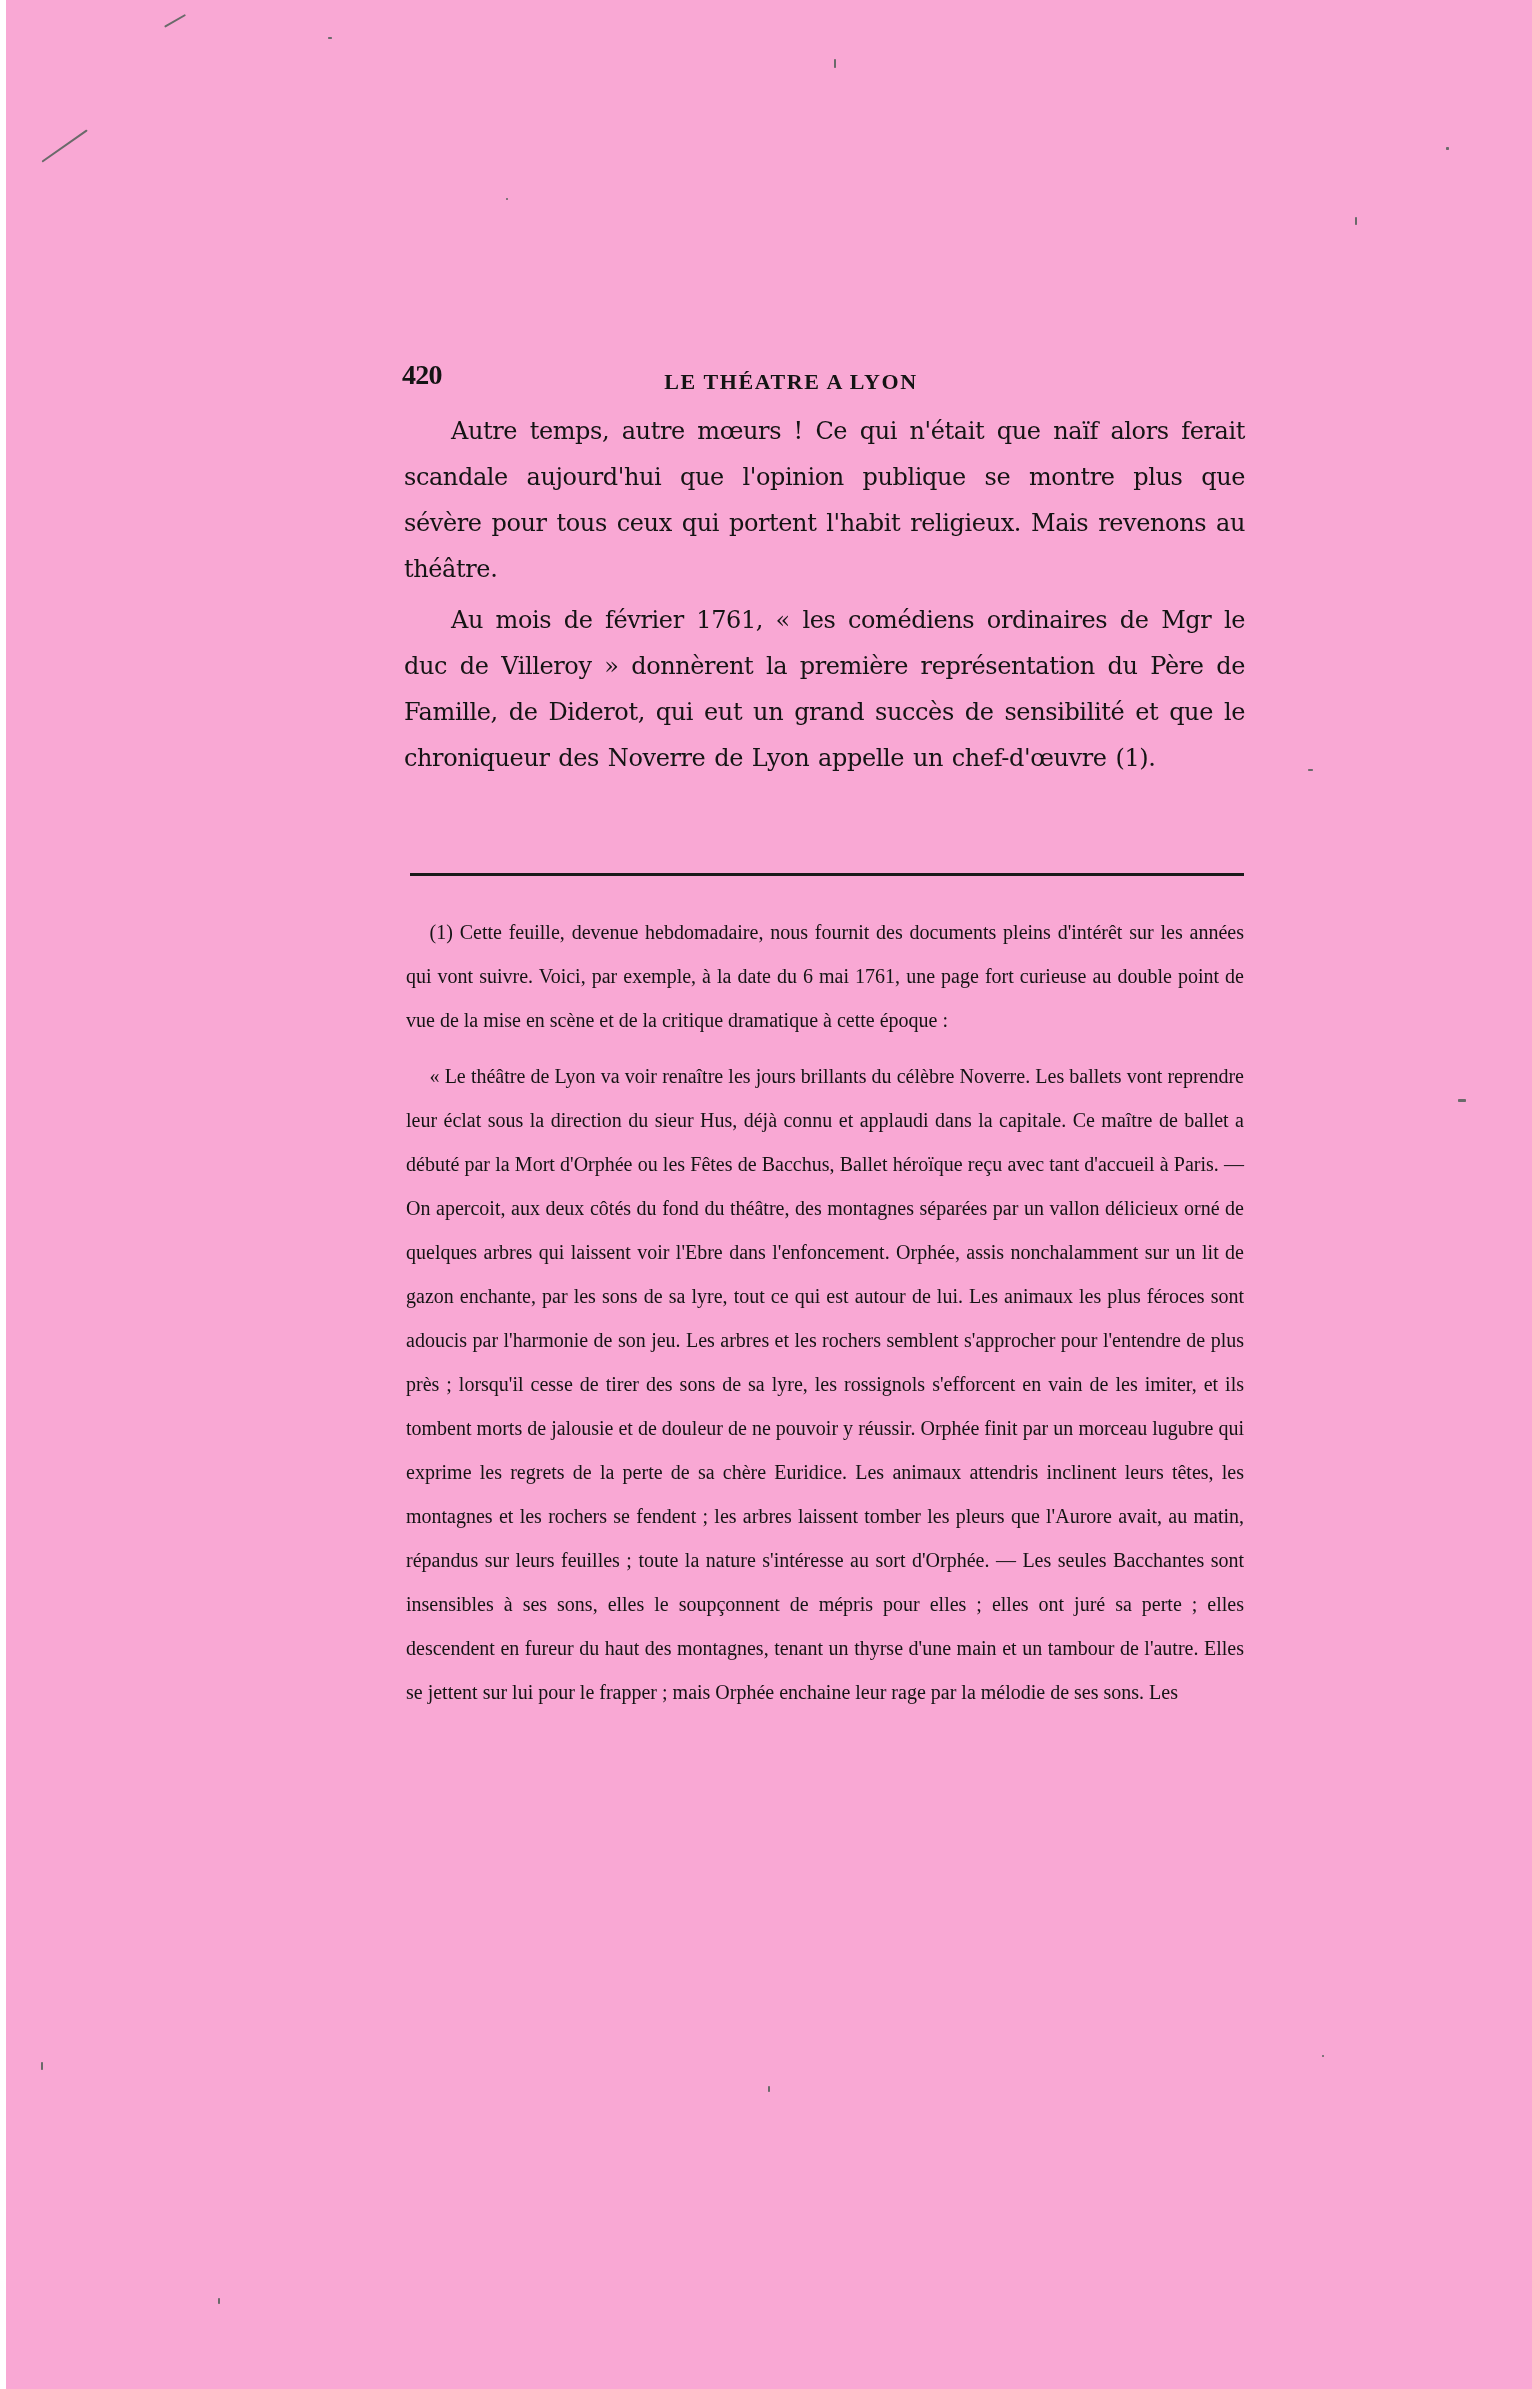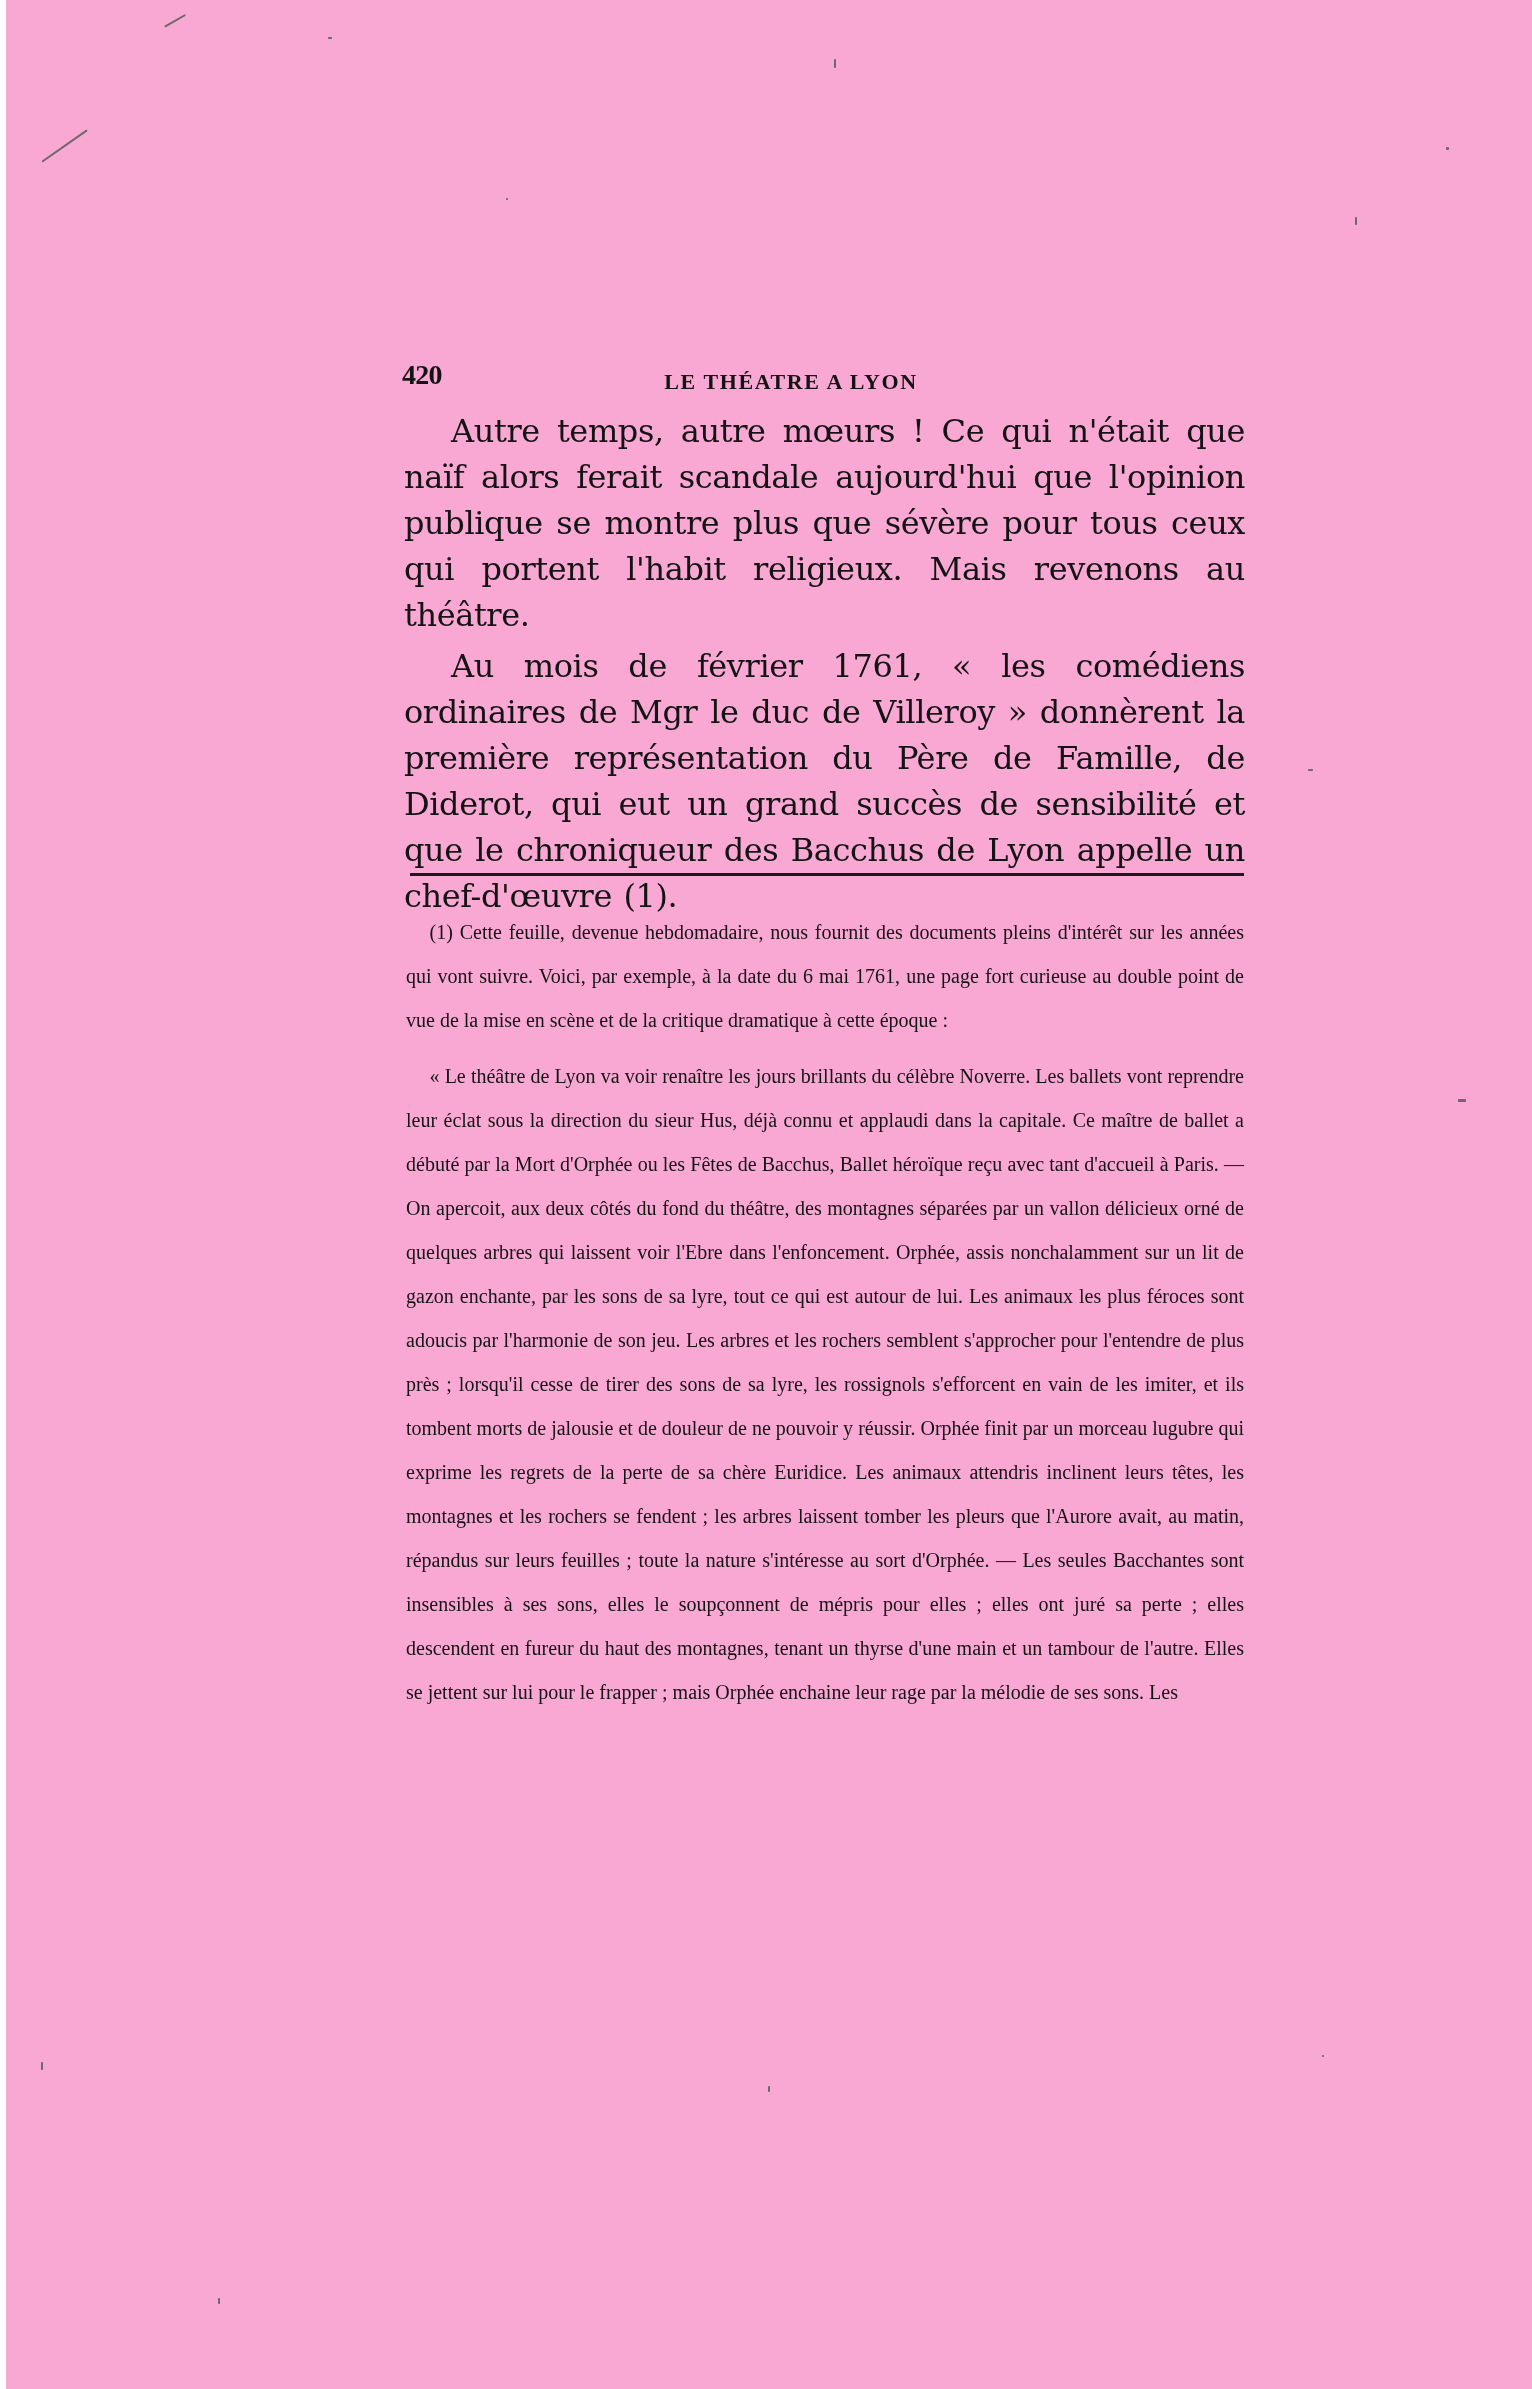--- a/index.html
+++ b/index.html
@@ -44,21 +44,21 @@
       font-weight: bold;
       letter-spacing: 1.6px;
       padding-left: 38px;
       box-sizing: border-box;
     }
     .body-text {
       position: absolute;
       left: 398px;
       top: 408px;
       width: 841px;
-      font-size: 32px;
+      font-size: 24px;
       line-height: 46px;
       text-align: justify;
       font-family: "DejaVu Serif", "Liberation Serif", serif;
       letter-spacing: -0.4px;
       word-spacing: 1.6px;
     }
     .body-text p {
       margin: 0;
       text-indent: 47px;
     }
@@ -110,21 +110,21 @@
   <div class="speck" style="left:35px;top:2062px;width:2.4px;height:7.8px;"></div>
   <div class="speck" style="left:762px;top:2086px;width:1.6px;height:6.3px;"></div>
   <div class="speck" style="left:212px;top:2298px;width:1.6px;height:6.3px;"></div>
   <div class="speck" style="left:1316px;top:2055px;width:1.6px;height:1.6px;"></div>
 
   <div class="folio">420</div>
   <div class="running-head">LE THÉATRE A LYON</div>
 
   <div class="body-text" id="body-text">
       <p><span>Autre temps, autre mœurs ! Ce qui n'était que naïf alors ferait scandale aujourd'hui que l'opinion publique se montre plus que sévère pour tous ceux qui portent l'habit religieux. Mais revenons au théâtre.</span></p>
-      <p><span>Au mois de février 1761, « les comédiens ordinaires de Mgr le duc de Villeroy » donnèrent la première représentation du </span><span class="it">Père de Famille</span><span>, de Diderot, qui eut un grand succès de sensibilité et que le chroniqueur des </span><span class="it">Bacchus de Lyon</span><span> appelle un chef-d'œuvre (1).</span></p>
+      <p><span>Au mois de février 1761, « les comédiens ordinaires de Mgr le duc de Villeroy » donnèrent la première représentation du </span><span class="it">Père de Famille</span><span>, de Diderot, qui eut un grand succès de sensibilité et que le chroniqueur des </span><span class="it">Noverre de Lyon</span><span> appelle un chef-d'œuvre (1).</span></p>
     </div>
 
   <div class="rule"></div>
 
   <div class="footnotes" id="footnote-text">
       <p><span>(1) Cette feuille, devenue hebdomadaire, nous fournit des documents pleins d'intérêt sur les années qui vont suivre. Voici, par exemple, à la date du 6 mai 1761, une page fort curieuse au double point de vue de la mise en scène et de la critique dramatique à cette époque :</span></p>
       <p><span>« Le théâtre de Lyon va voir renaître les jours brillants du célèbre </span><span class="it">Noverre</span><span>. Les ballets vont reprendre leur éclat sous la direction du sieur </span><span class="it">Hus</span><span>, déjà connu et applaudi dans la capitale. Ce maître de ballet a débuté par la </span><span class="it">Mort d'Orphée</span><span> ou les </span><span class="it">Fêtes de Bacchus</span><span>, Ballet héroïque reçu avec tant d'accueil à Paris. — On apercoit, aux deux côtés du fond du théâtre, des montagnes séparées par un vallon délicieux orné de quelques arbres qui laissent voir l'Ebre dans l'enfoncement. Orphée, assis nonchalamment </span><span class="it">sur un lit de gazon</span><span> enchante, par les sons de sa lyre, tout ce qui est autour de lui. Les animaux les plus féroces sont adoucis par l'harmonie de son jeu. Les arbres et les rochers semblent s'approcher pour l'entendre de plus près ; lorsqu'il cesse de tirer des sons de sa lyre, les rossignols s'efforcent en vain de les imiter, et ils tombent morts de jalousie et de douleur de ne pouvoir y réussir. Orphée finit par un morceau lugubre qui exprime les regrets de la perte de sa chère Euridice. Les animaux </span><span class="it">attendris</span><span> inclinent leurs têtes, les montagnes et les rochers se fendent ; les arbres laissent tomber </span><span class="it">les pleurs que l'Aurore avait, au matin, répandus sur leurs feuilles</span><span> ; toute la nature s'intéresse au sort d'Orphée. — Les seules Bacchantes sont insensibles à ses sons, elles le soupçonnent de mépris pour elles ; elles ont juré sa perte ; elles descendent en fureur du haut des montagnes, tenant un thyrse d'une main et un tambour de l'autre. Elles se jettent sur lui pour le frapper ; mais Orphée enchaine leur rage par la mélodie de ses sons. Les</span></p>
     </div>
 
 </div>

